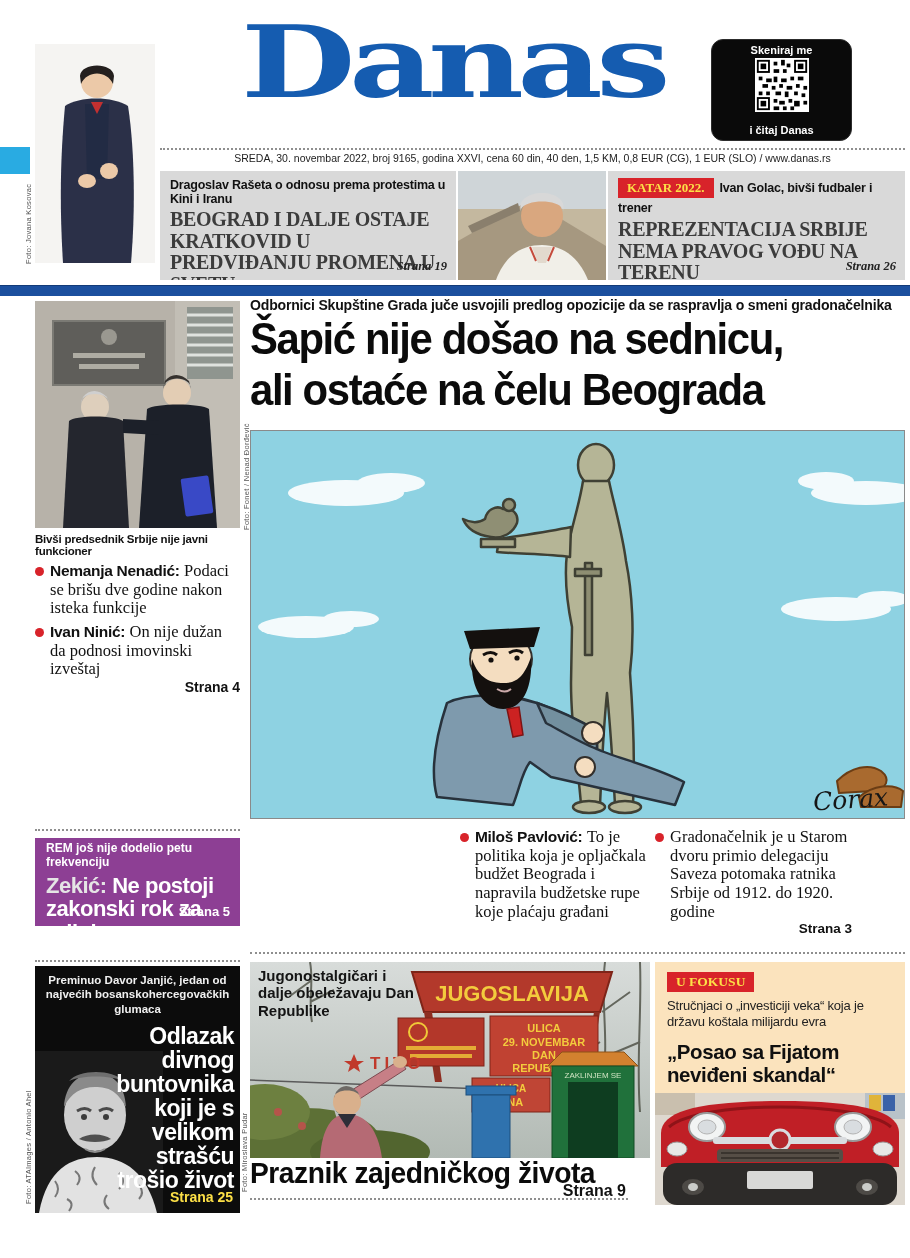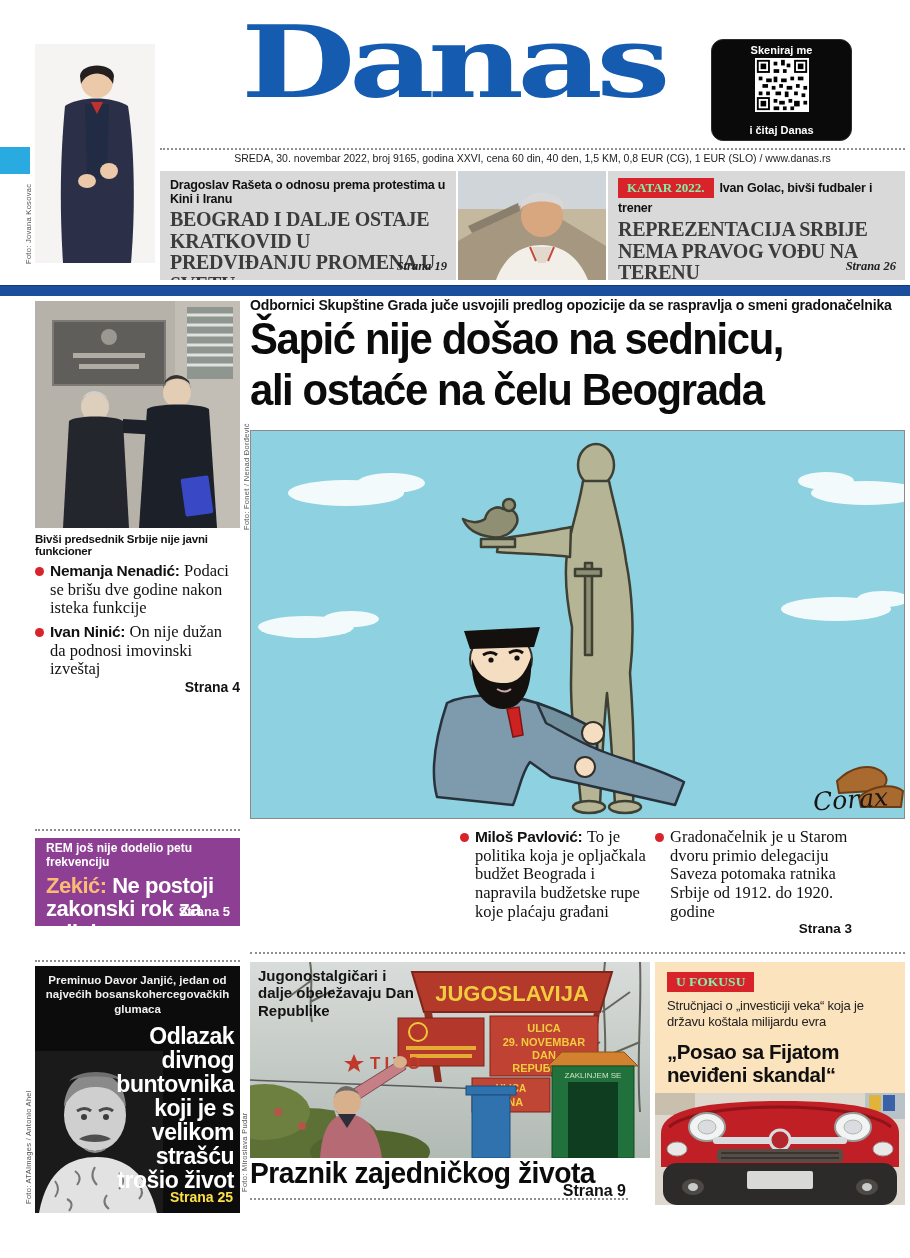--- a/index.html
+++ b/index.html
@@ -25,21 +25,21 @@
   .top-rule{left:160px;top:148px;width:745px}
   
   .teaser{background:#d9d9d9;padding:7px 10px;overflow:hidden}
   .teaser-l{left:160px;top:171px;width:296px;height:109px}
   .teaser-r{left:608px;top:171px;width:297px;height:109px}
   .t-kick{font-size:12.5px;font-weight:bold;letter-spacing:-.2px}
   .t-head{font-family:"Liberation Serif",serif;font-weight:bold;font-size:20px;
           line-height:1.08;color:#3c3c3c;margin-top:3px;letter-spacing:-.3px}
   .t-page{position:absolute;right:9px;bottom:6px;font-family:"Liberation Serif",serif;
           font-style:italic;font-weight:bold;font-size:12.5px;color:#222}
-  .badge-red{display:inline-block;background:#d8232a;color:#86efac;
+  .badge-red{display:inline-block;background:#d8232a;color:#fde047;
              font-family:"Liberation Serif",serif;font-weight:bold;font-size:13px;
              padding:2px 9px;margin-right:6px;vertical-align:middle}
   .blue-bar{left:0;top:285px;width:910px;height:11px;background:#1b4f9e;border-top:1px solid #123a78}
   
   .main-kicker{left:250px;top:297px;width:680px;font-size:14.5px;font-weight:bold;
                white-space:nowrap;letter-spacing:-.2px;transform:scaleX(.97);transform-origin:0 0}
   .main-head{left:250px;top:313px;width:700px;font-weight:bold;font-size:45px;line-height:51px;
              letter-spacing:-1.5px;color:#0b0b0b;transform:scaleX(.93);transform-origin:0 0}
   .cartoon{left:250px;top:430px;width:655px;height:389px;border:1px solid #8a8a8a;background:#8ed2e2}
   .cartoon-sig{position:absolute;right:16px;bottom:4px;font-family:"DejaVu Serif",serif;
@@ -50,21 +50,21 @@
   .nik-head{font-size:36px;line-height:37px;font-weight:bold;letter-spacing:-1px;margin-top:3px;color:#0b0b0b}
   .bullet{position:relative;padding-left:15px;margin-top:5px}
   .bdot{position:absolute;left:0;top:5px;width:9px;height:9px;border-radius:50%;background:#d8232a}
   .bname{font-weight:bold;font-size:15.5px;letter-spacing:-.3px}
   .btext{font-family:"Liberation Serif",serif;font-size:16.5px;line-height:1.13}
   .page-tag{font-weight:bold;font-size:14px;text-align:right;color:#111}
   .rule-nik{left:35px;top:829px;width:205px}
   .zekic{left:35px;top:838px;width:205px;height:88px;background:#8d3f94;padding:3px 11px;color:#fff}
   .zek-kick{font-size:12px;font-weight:bold}
   .zek-head{font-size:22px;font-weight:bold;line-height:1.06;letter-spacing:-.5px;margin-top:5px}
-  .zek-lead{color:#fdba74}
+  .zek-lead{color:#e5e5e5}
   .zek-page{position:absolute;right:10px;bottom:7px;font-weight:bold;font-size:13px;color:#fff}
   .rule-zek{left:35px;top:960px;width:205px}
   .janjic{left:35px;top:966px;width:205px;height:247px;background:#0c0c0c;padding:7px 6px;color:#fff}
   .jan-kick{font-size:11.5px;font-weight:bold;text-align:center;line-height:1.25;color:#f0f0f0}
   .jan-head{position:relative;z-index:2;margin-left:auto;width:134px;text-align:right;
             font-size:23px;line-height:24px;font-weight:bold;letter-spacing:-.5px;margin-top:8px}
   .jan-page{position:absolute;right:7px;bottom:8px;font-weight:bold;font-size:14px;color:#fde047;z-index:2}
   .jan-photo{position:absolute;left:0;bottom:0;z-index:1}
   
   .brow{top:828px}

